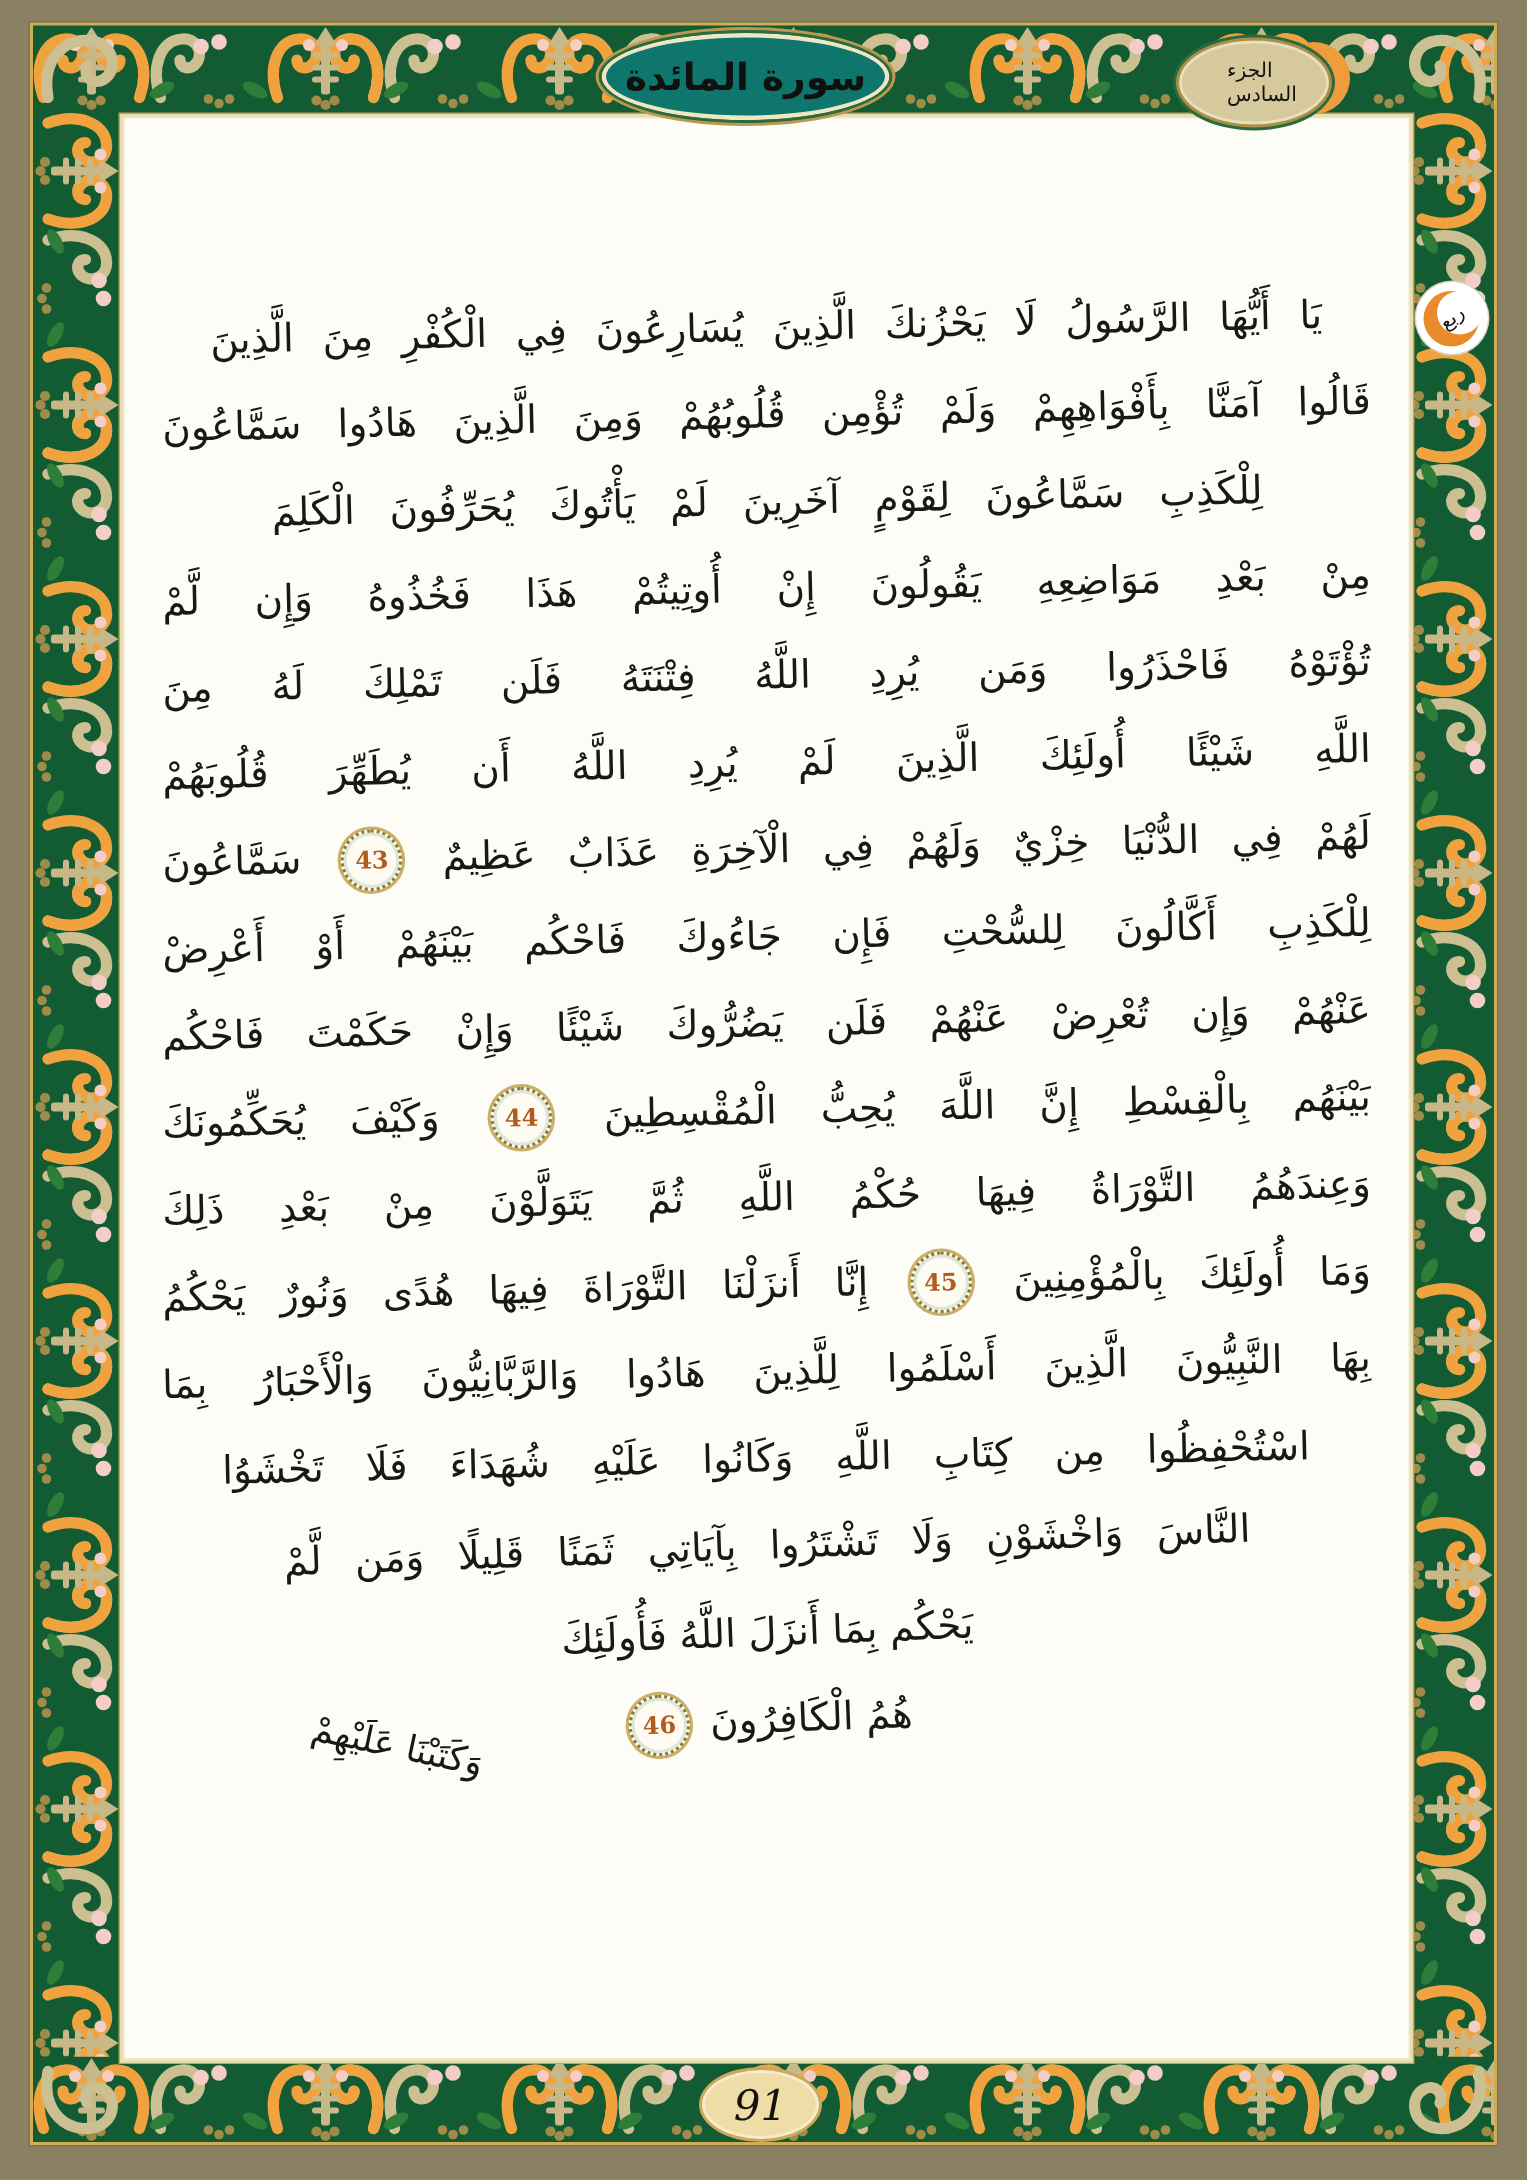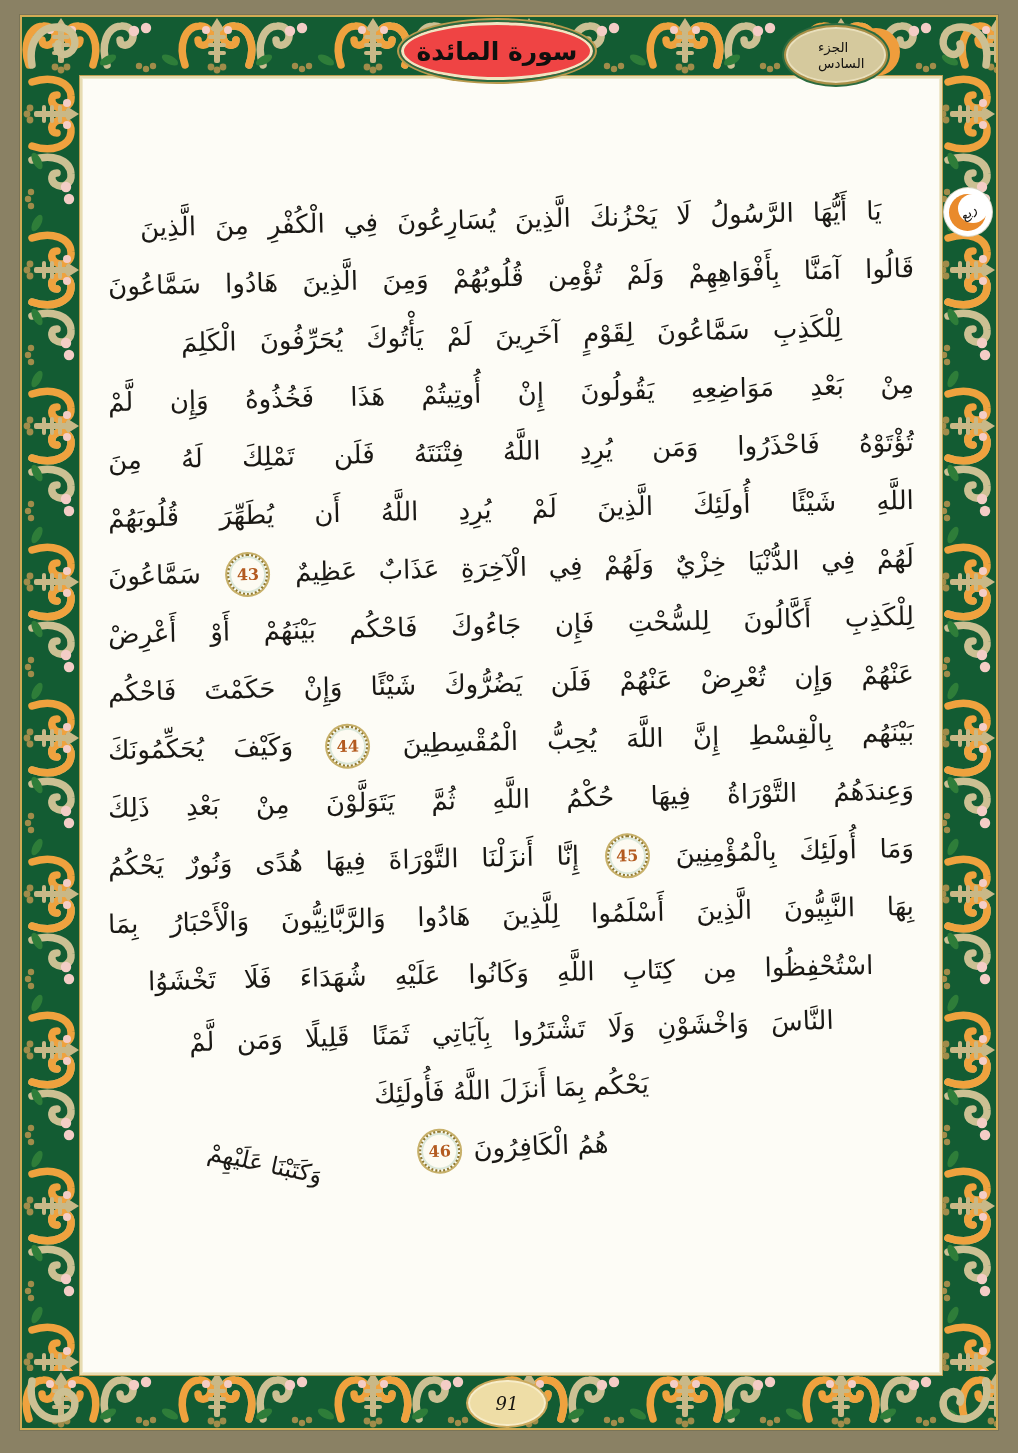--- a/index.html
+++ b/index.html
@@ -23,21 +23,21 @@
   
   .page{
     position:absolute;left:80px;top:76px;width:858px;height:1295px;
     background:#fdfcf6;
     border:2px solid #e7dcb2;
     box-shadow:0 0 0 1px #bf9f52, inset 0 0 0 1px #efe8cd;
   }
   
   .surah-cartouche{
     position:absolute;left:399px;top:20px;width:192px;height:58px;
-    background:#ef4444;border:2px solid #2b6b3f;border-radius:50%;
+    background:#0f766e;border:2px solid #2b6b3f;border-radius:50%;
     box-shadow:inset 0 0 0 3px #efe6c2, 0 0 0 2px #b99a4e;
     display:flex;align-items:center;justify-content:center;z-index:6;
   }
   .surah-cartouche span{font-size:25px;font-weight:bold;color:#10100e;}
   .juz-orange{
     position:absolute;left:852px;top:28px;width:48px;height:48px;border-radius:50%;
     background:#ef9d3c;z-index:4;
   }
   .juz-cartouche{
     position:absolute;left:784px;top:25px;width:100px;height:56px;
@@ -57,21 +57,21 @@
     position:absolute;left:0;top:0;width:48px;height:48px;display:flex;align-items:center;justify-content:center;
     transform:rotate(-38deg);font-size:13px;color:#161412;
   }
   
   .pageno-cartouche{
     position:absolute;left:466px;top:1378px;width:78px;height:46px;
     background:#eeddA6;background:#eedda6;border:2px solid #caa85c;border-radius:50%;
     box-shadow:inset 0 0 0 2px #f7ecc9;
     display:flex;align-items:center;justify-content:center;z-index:6;
   }
-  .pageno-cartouche span{font-family:"DejaVu Serif",serif;font-style:italic;font-size:18px;color:#14120e;}
+  .pageno-cartouche span{font-family:"DejaVu Serif",serif;font-style:italic;font-size:28px;color:#14120e;}
   
   .textblock{
     position:absolute;right:26px;left:26px;top:112px;direction:rtl;
   }
   .line{
     height:58px;line-height:58px;font-size:26px;color:#1a1814;
     text-align:justify;text-align-last:justify;white-space:nowrap;
     transform:rotate(-1.3deg);
   }
   .line.c{text-align:center;text-align-last:center;white-space:normal;}

